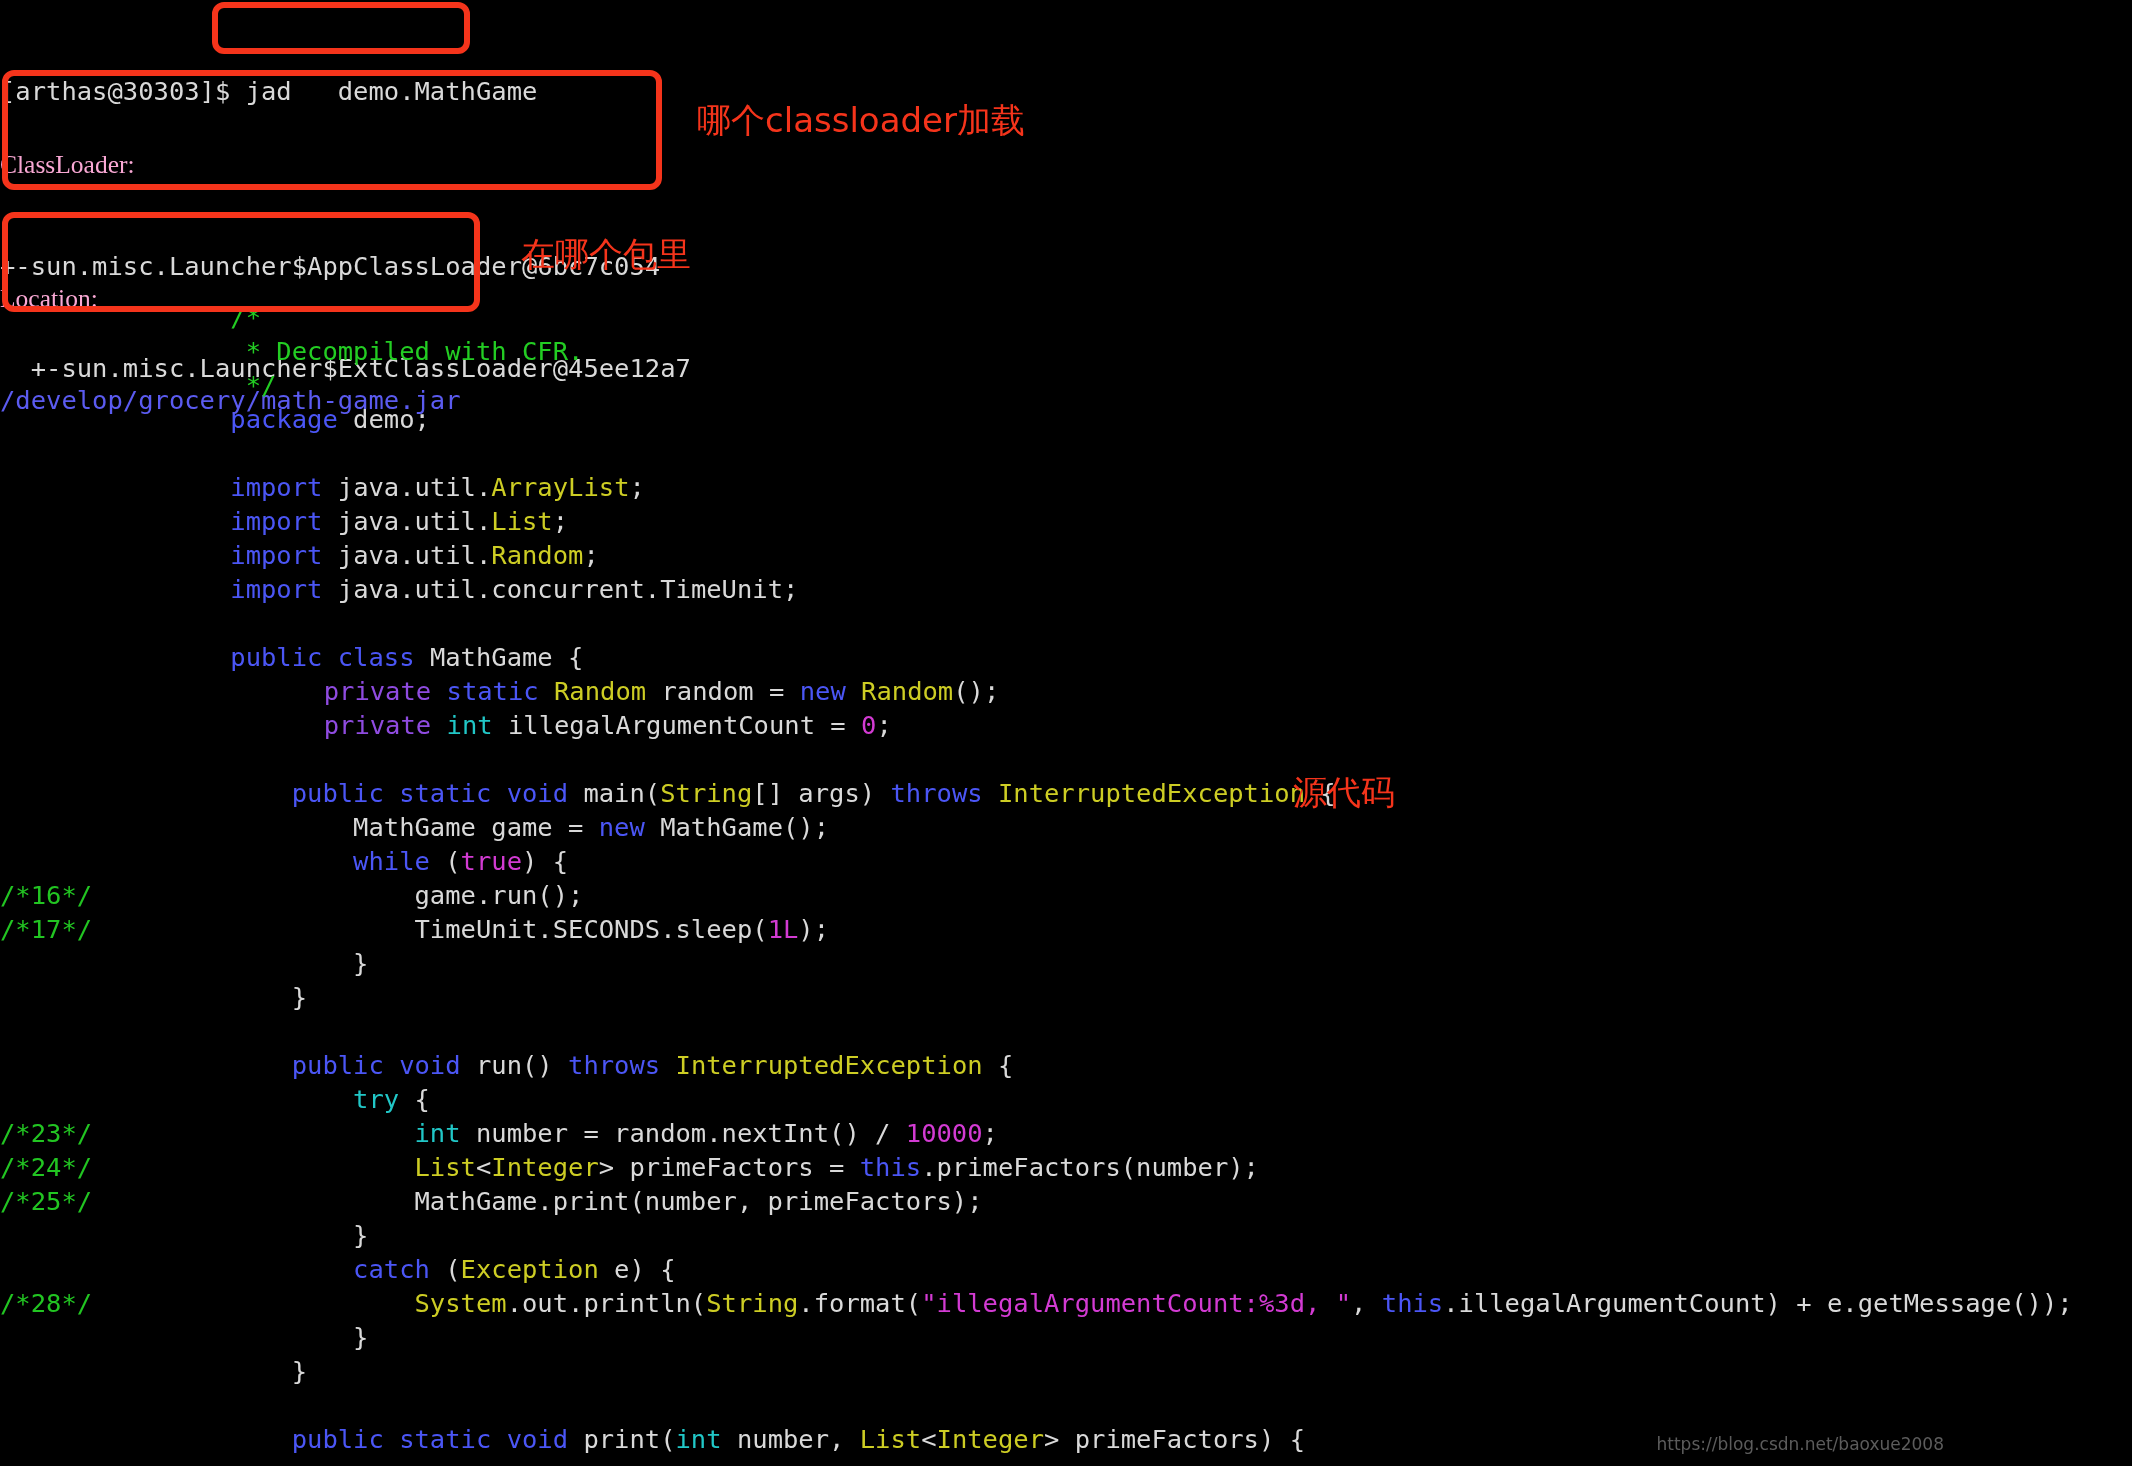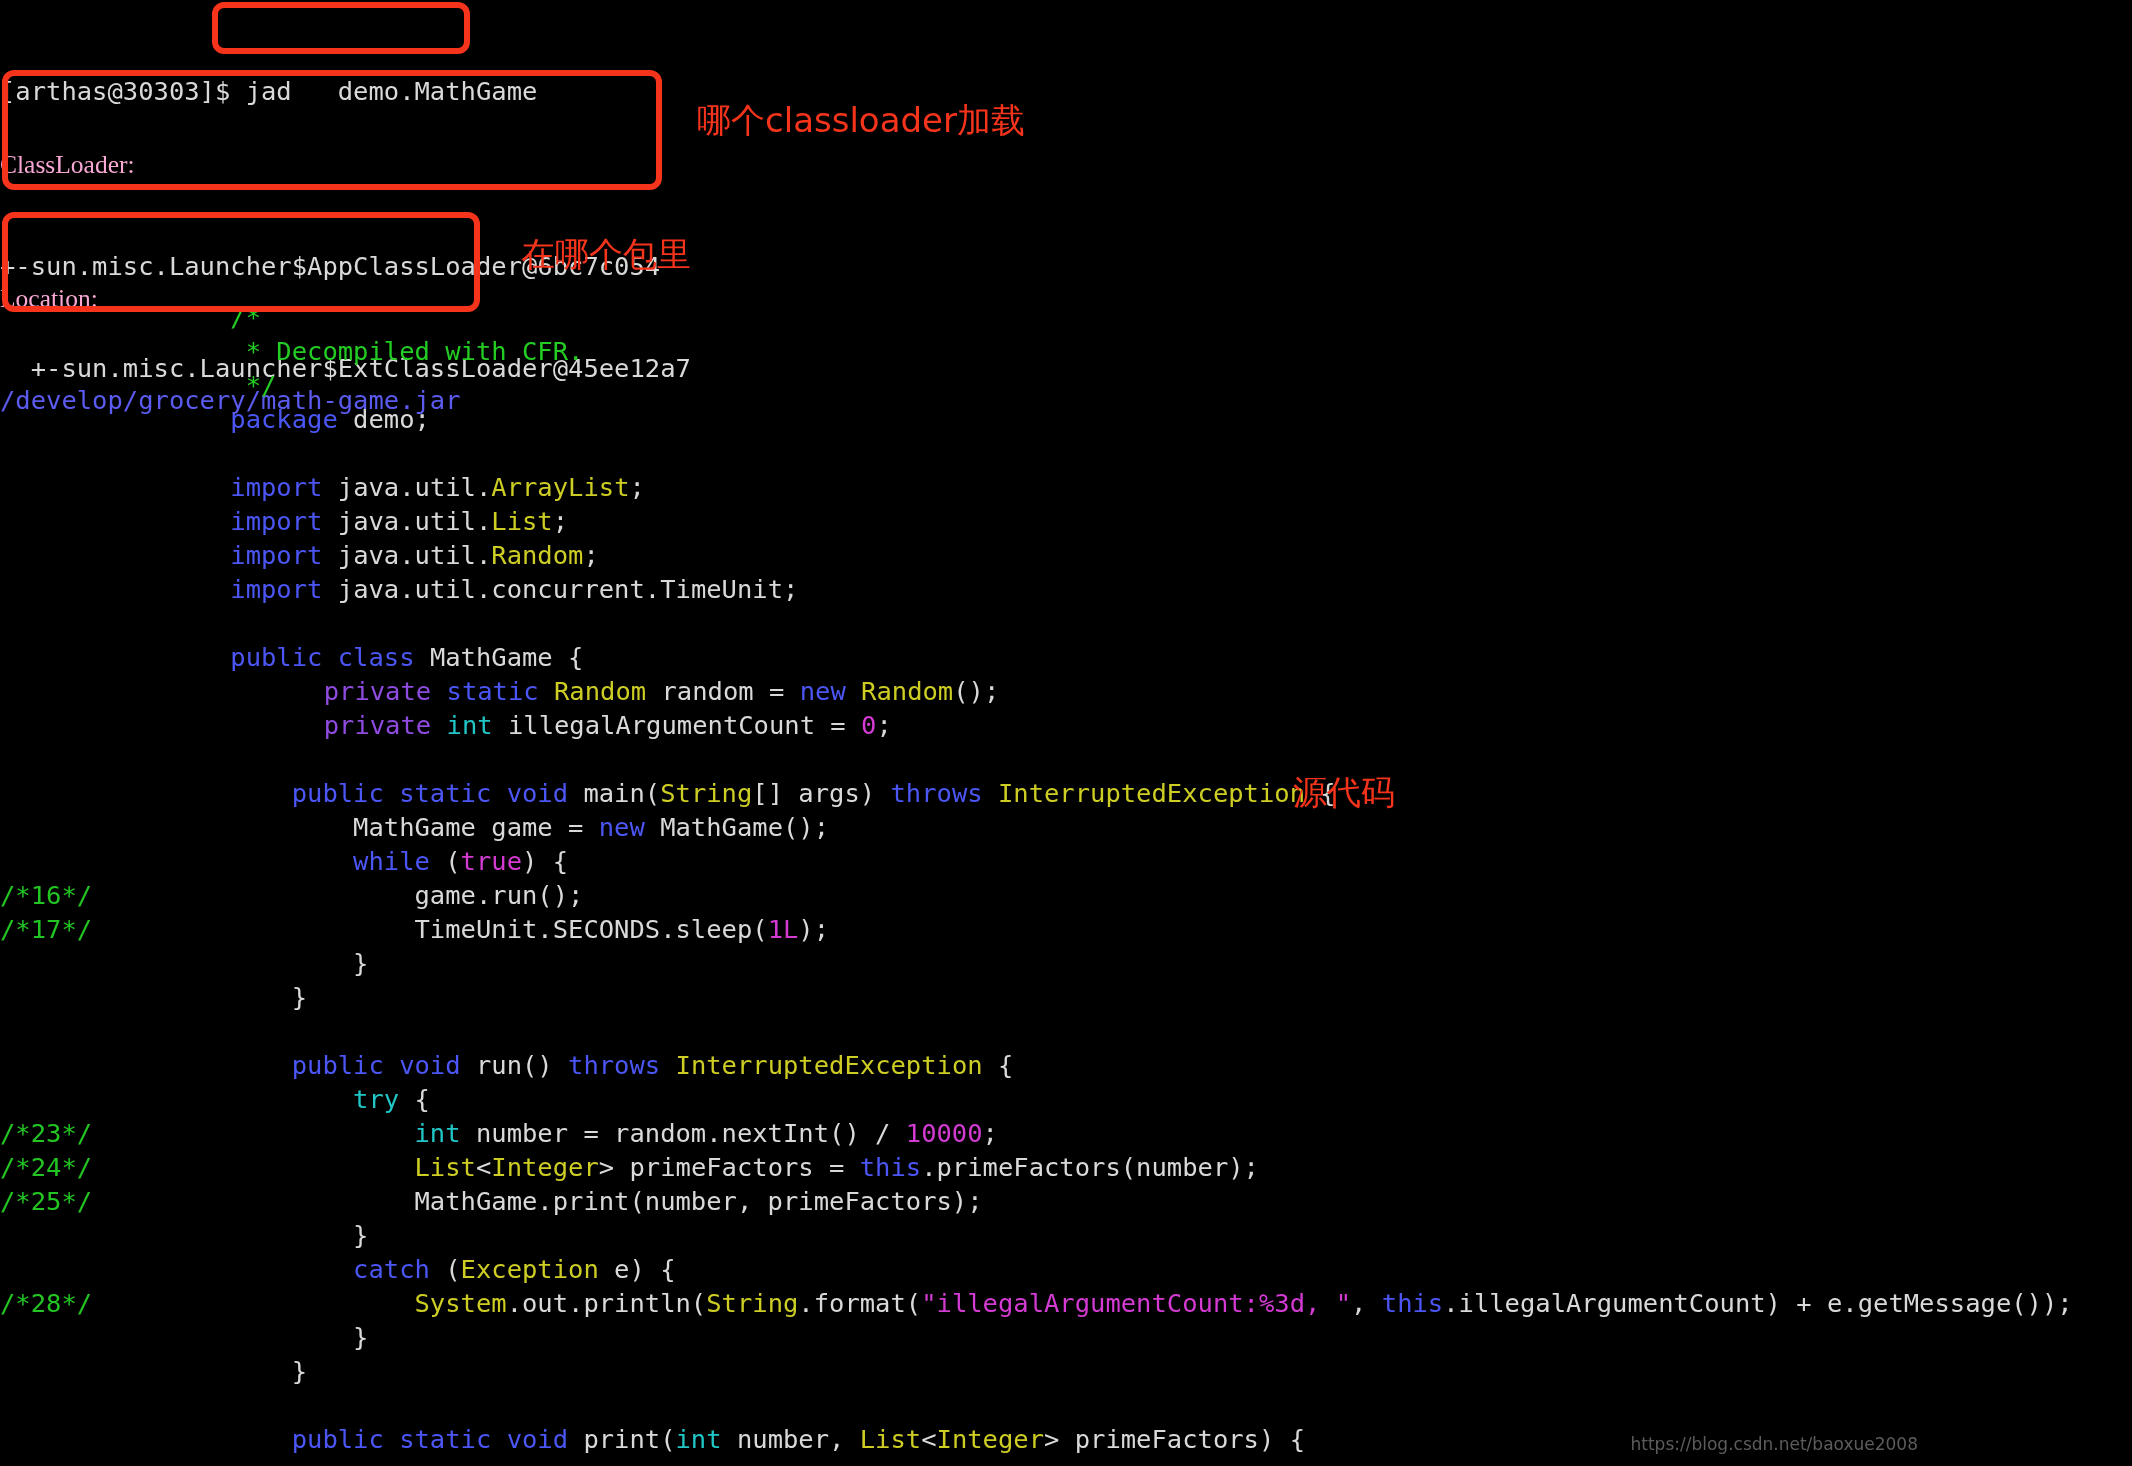--- a/index.html
+++ b/index.html
@@ -60,21 +60,21 @@
   .annot-text {
     position: absolute;
     color: #f5341b;
     font-family: "DejaVu Sans", "Liberation Sans", sans-serif;
     font-size: 34px;
     line-height: 1;
     white-space: nowrap;
   }
   .watermark {
     position: absolute;
-    right: 26px;
+    right: 0;
     bottom: 12px;
     color: #5c5c5c;
     font-family: "DejaVu Sans", "Liberation Sans", sans-serif;
     font-size: 17px;
     white-space: nowrap;
   }
 </style>
 </head>
 <body>
 

